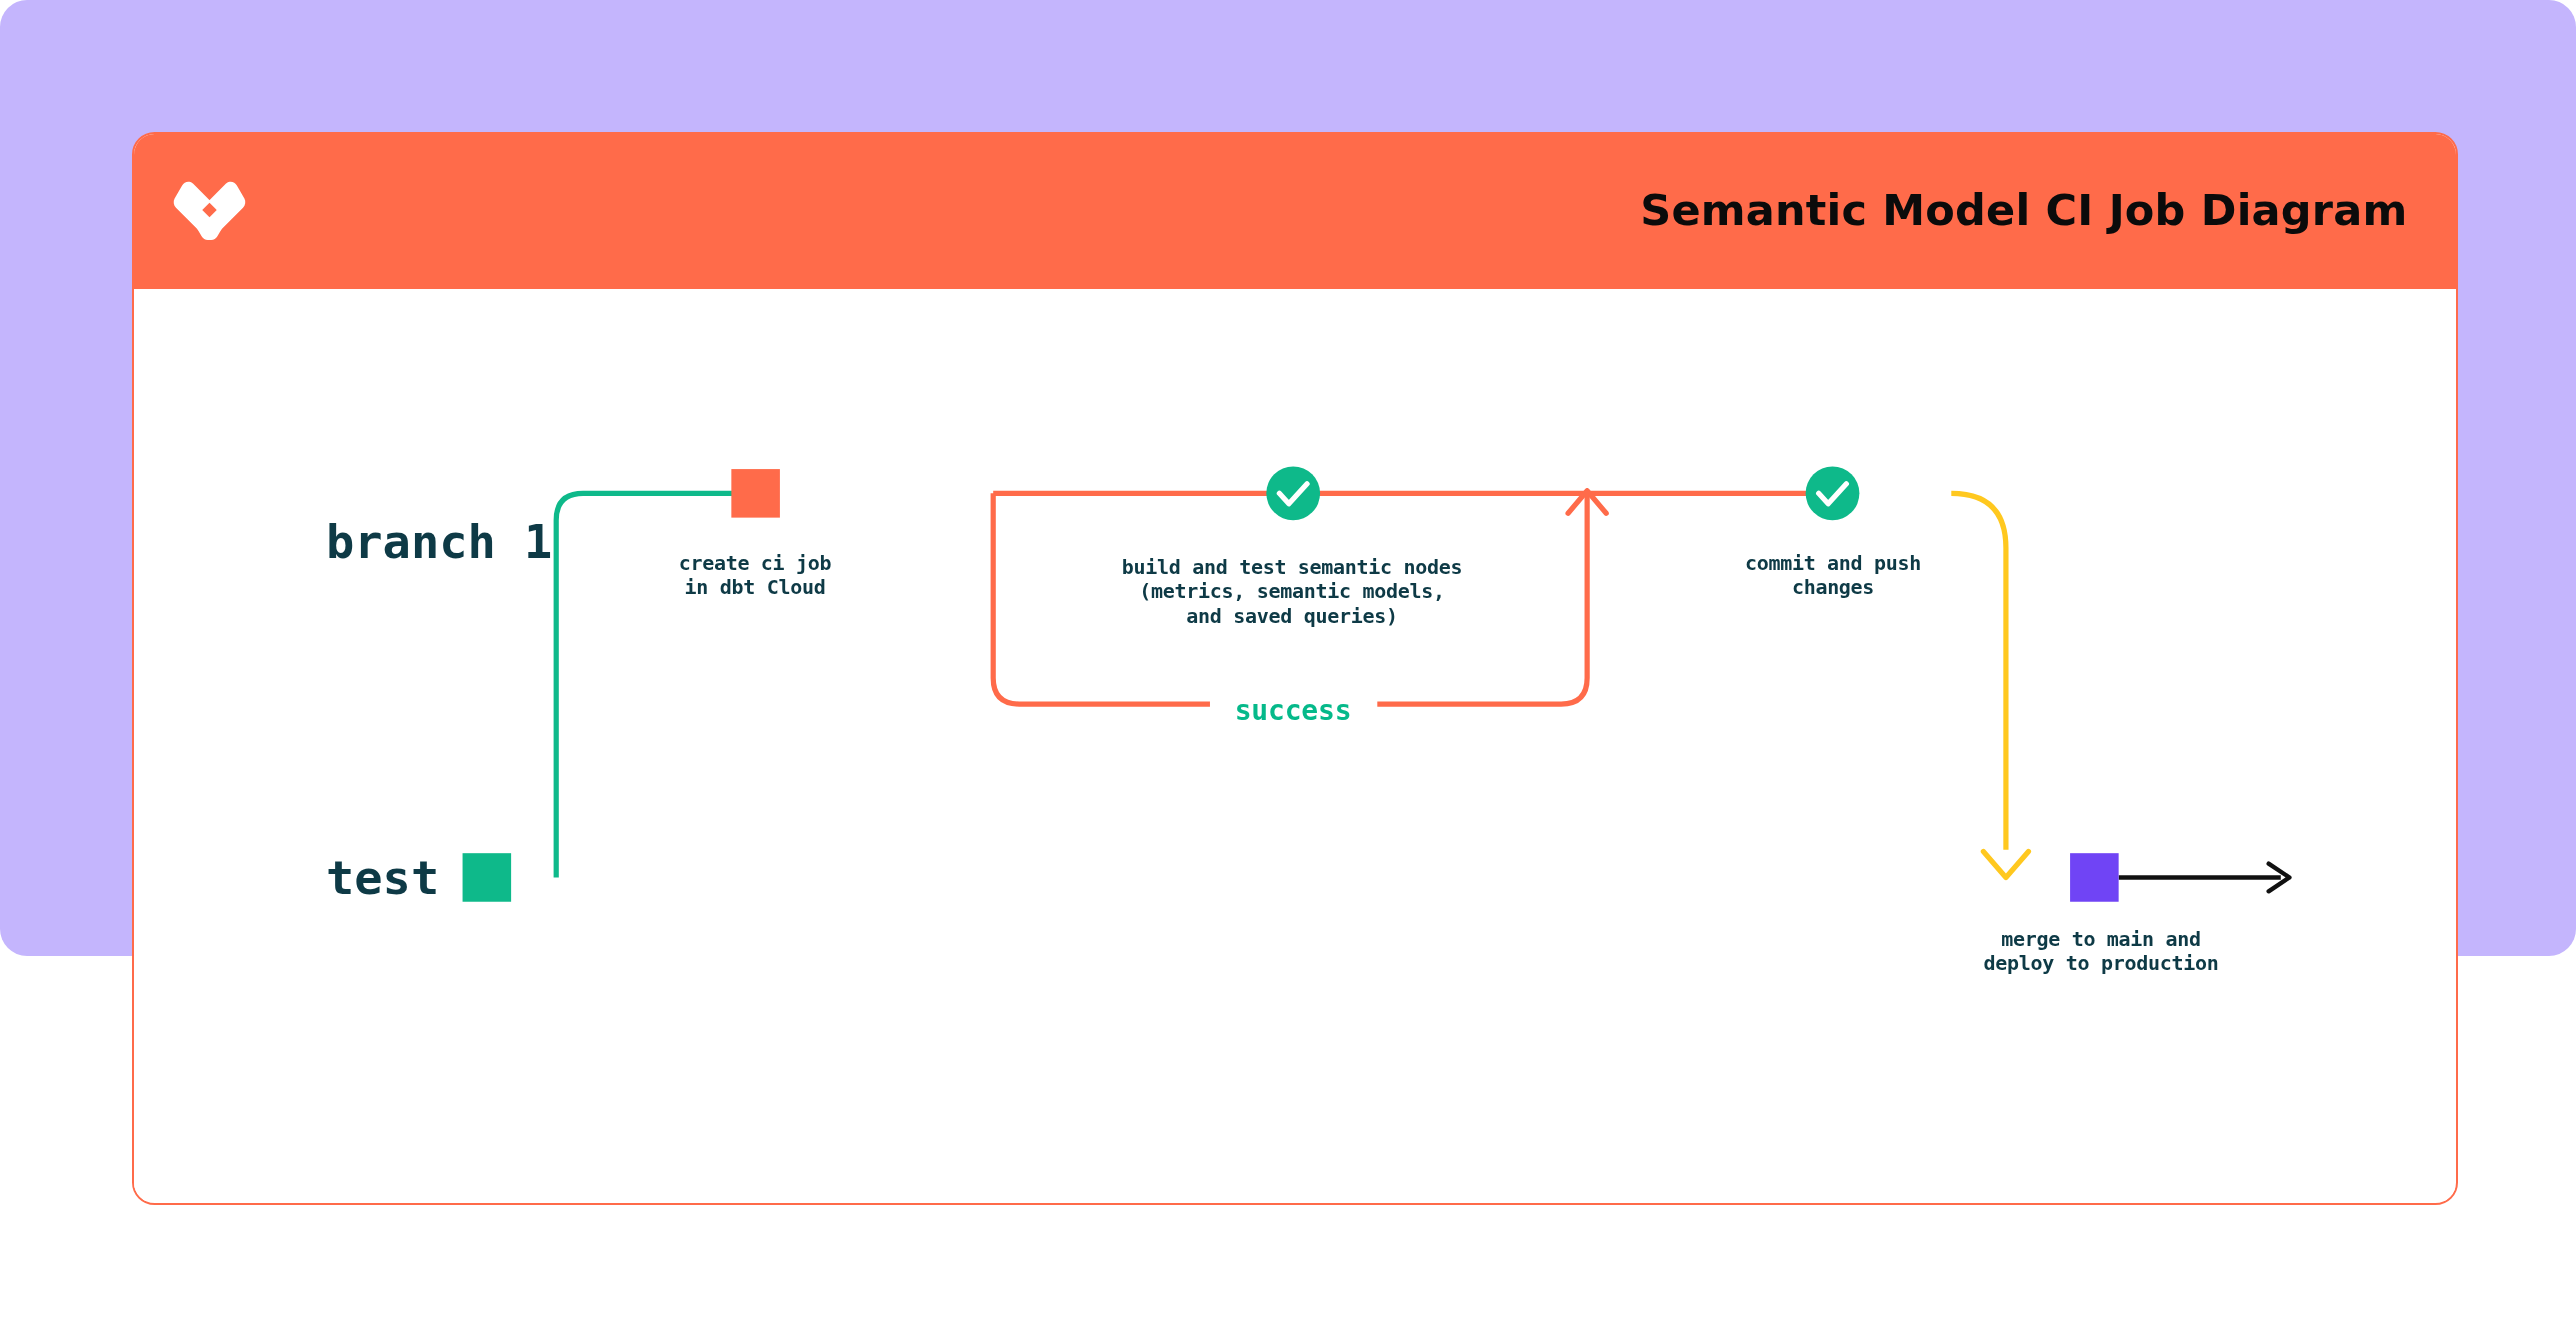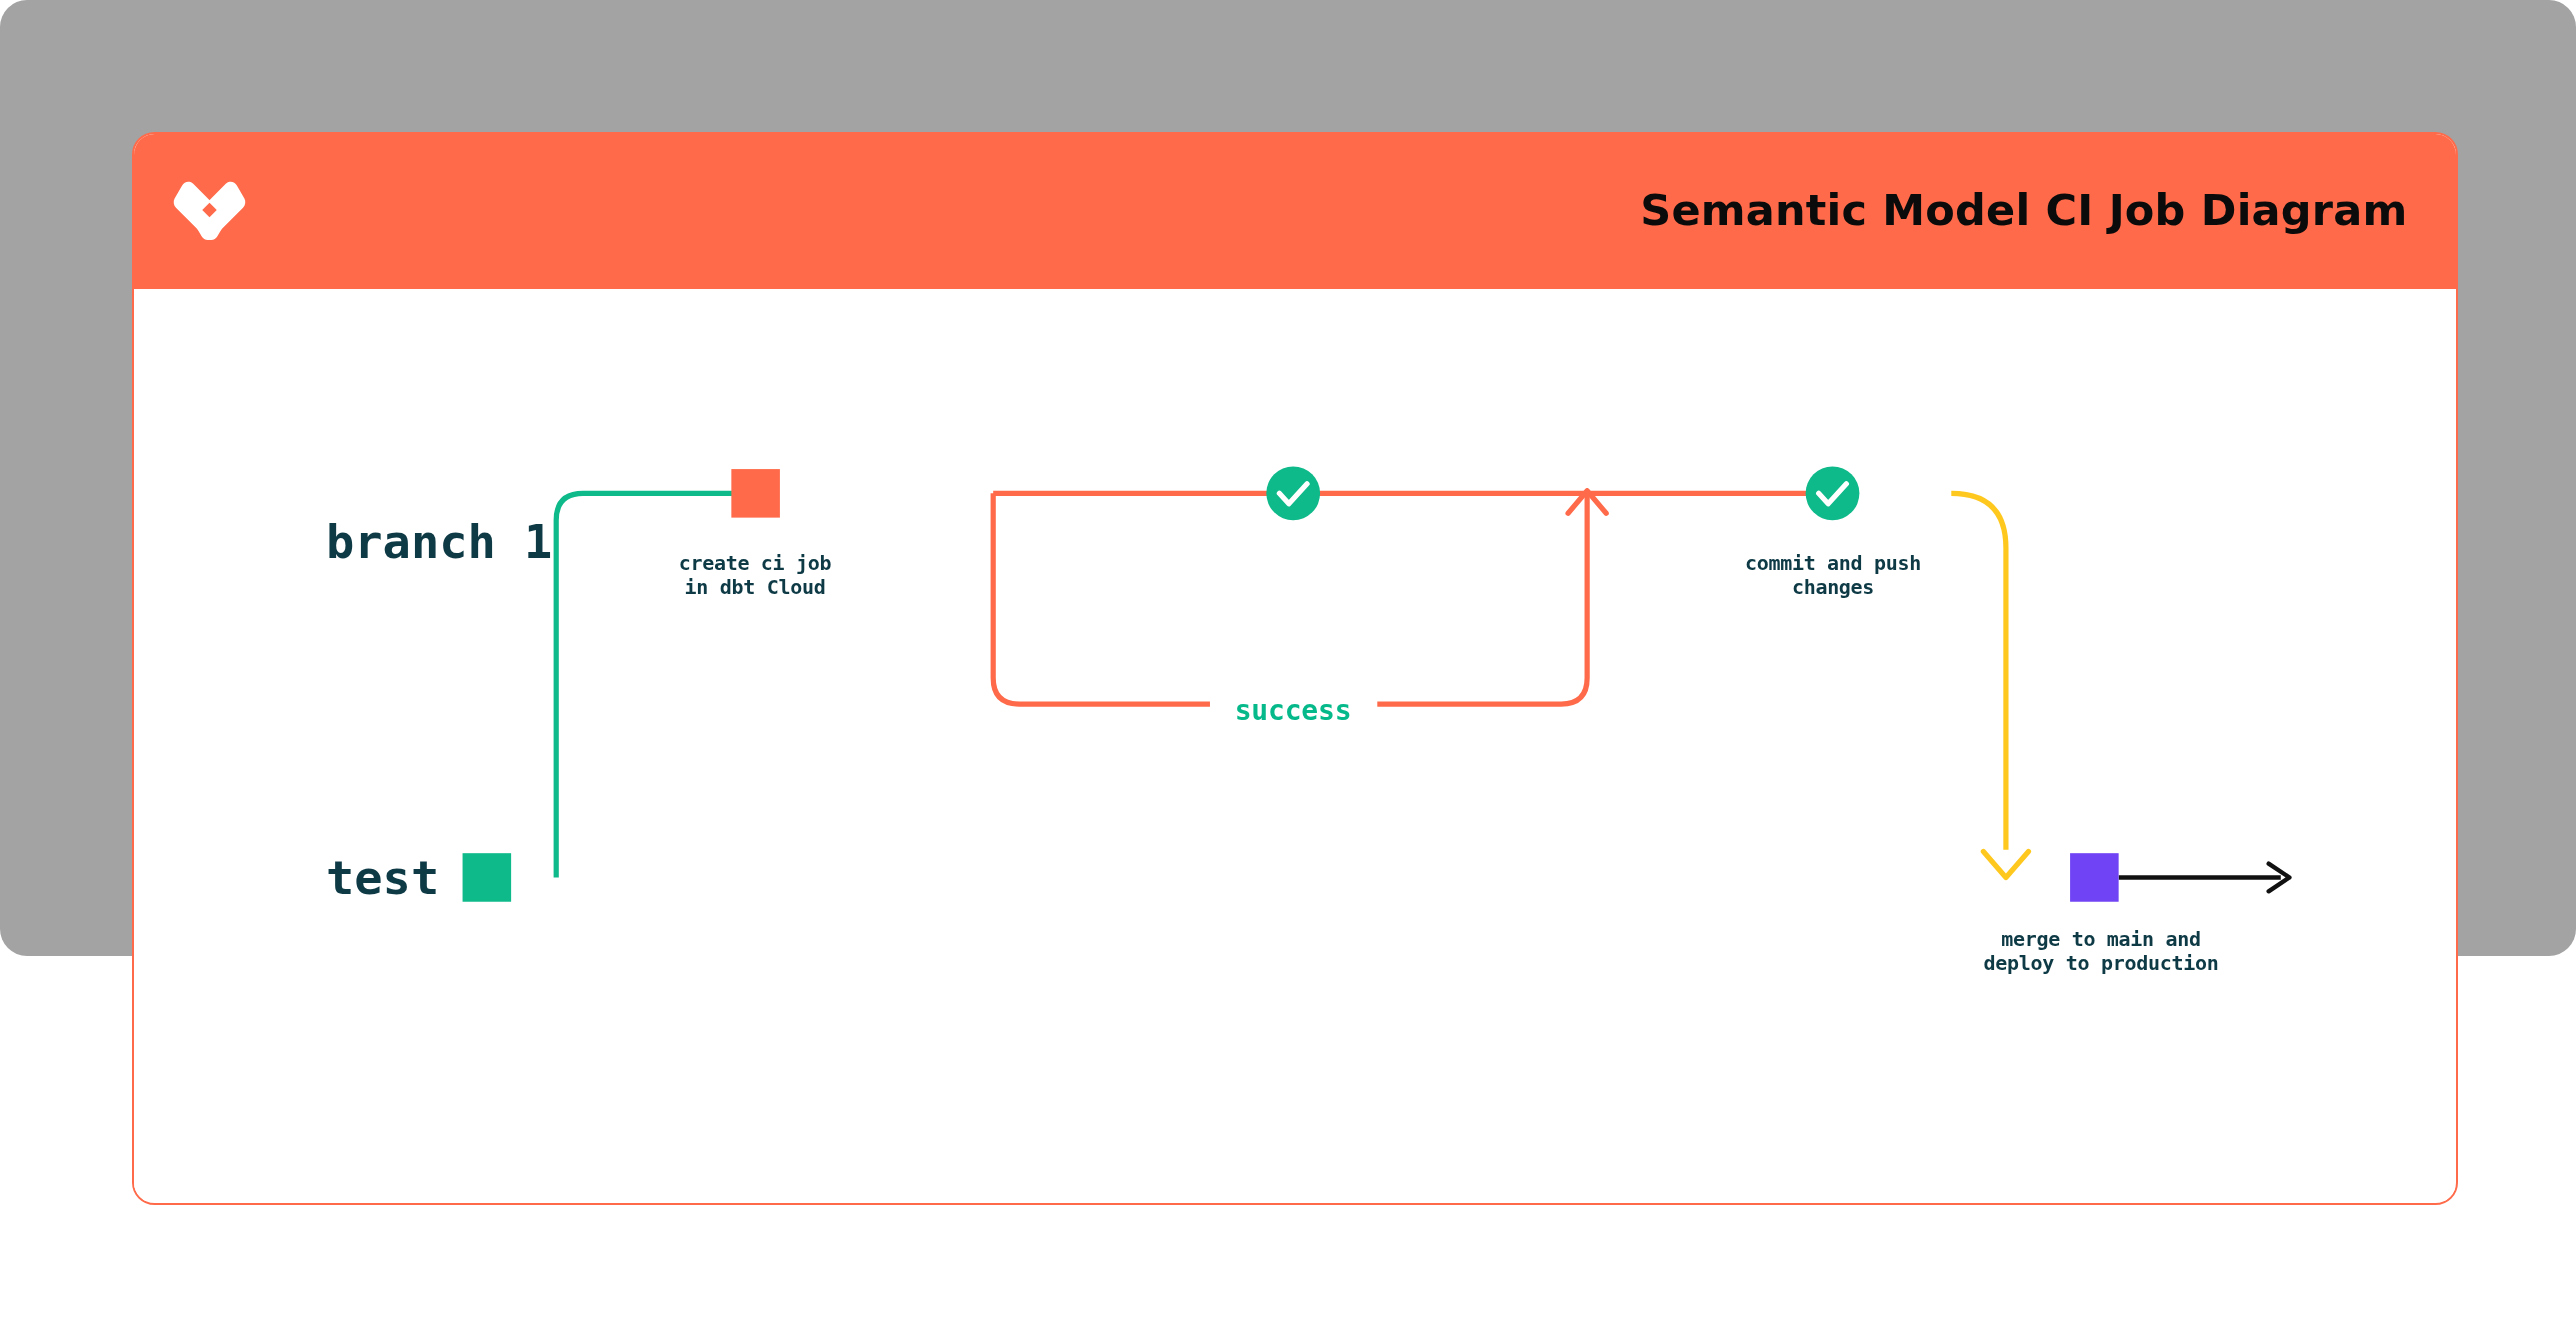--- a/index.html
+++ b/index.html
@@ -12,21 +12,21 @@
     width: 2576px;
     height: 1324px;
     font-family: "DejaVu Sans", sans-serif;
     overflow: hidden;
   }
 
   #stage {
     position: relative;
     width: 2576px;
     height: 956px;
-    background: #a3a3a3;
+    background: #c4b5fd;
     border-radius: 27px;
   }
 
   
   .card {
     position: absolute;
     left: 132px;
     top: 132px;
     width: 2326px;
     height: 1073px;
@@ -211,20 +211,23 @@
     <rect x="2387" y="984" width="56" height="56" fill="#7044F5"></rect>
   </svg>
 
   <div class="mono lane-label" id="lbl-branch1">branch 1</div>
 
   <div class="mono lane-label" id="lbl-main">test</div>
 
   <div class="mono node-label" id="lbl-create-ci">create ci job
 in dbt Cloud</div>
 
+  <div class="mono node-label" id="lbl-build-test">build and test semantic nodes
+(metrics, semantic models,
+and saved queries)</div>
 
   <div class="mono node-label" id="lbl-commit">commit and push
 changes</div>
 
   <div class="mono node-label" id="lbl-merge">merge to main and
 deploy to production</div>
 
   <div class="mono edge-label" id="lbl-success">success</div>
 
 </div>

